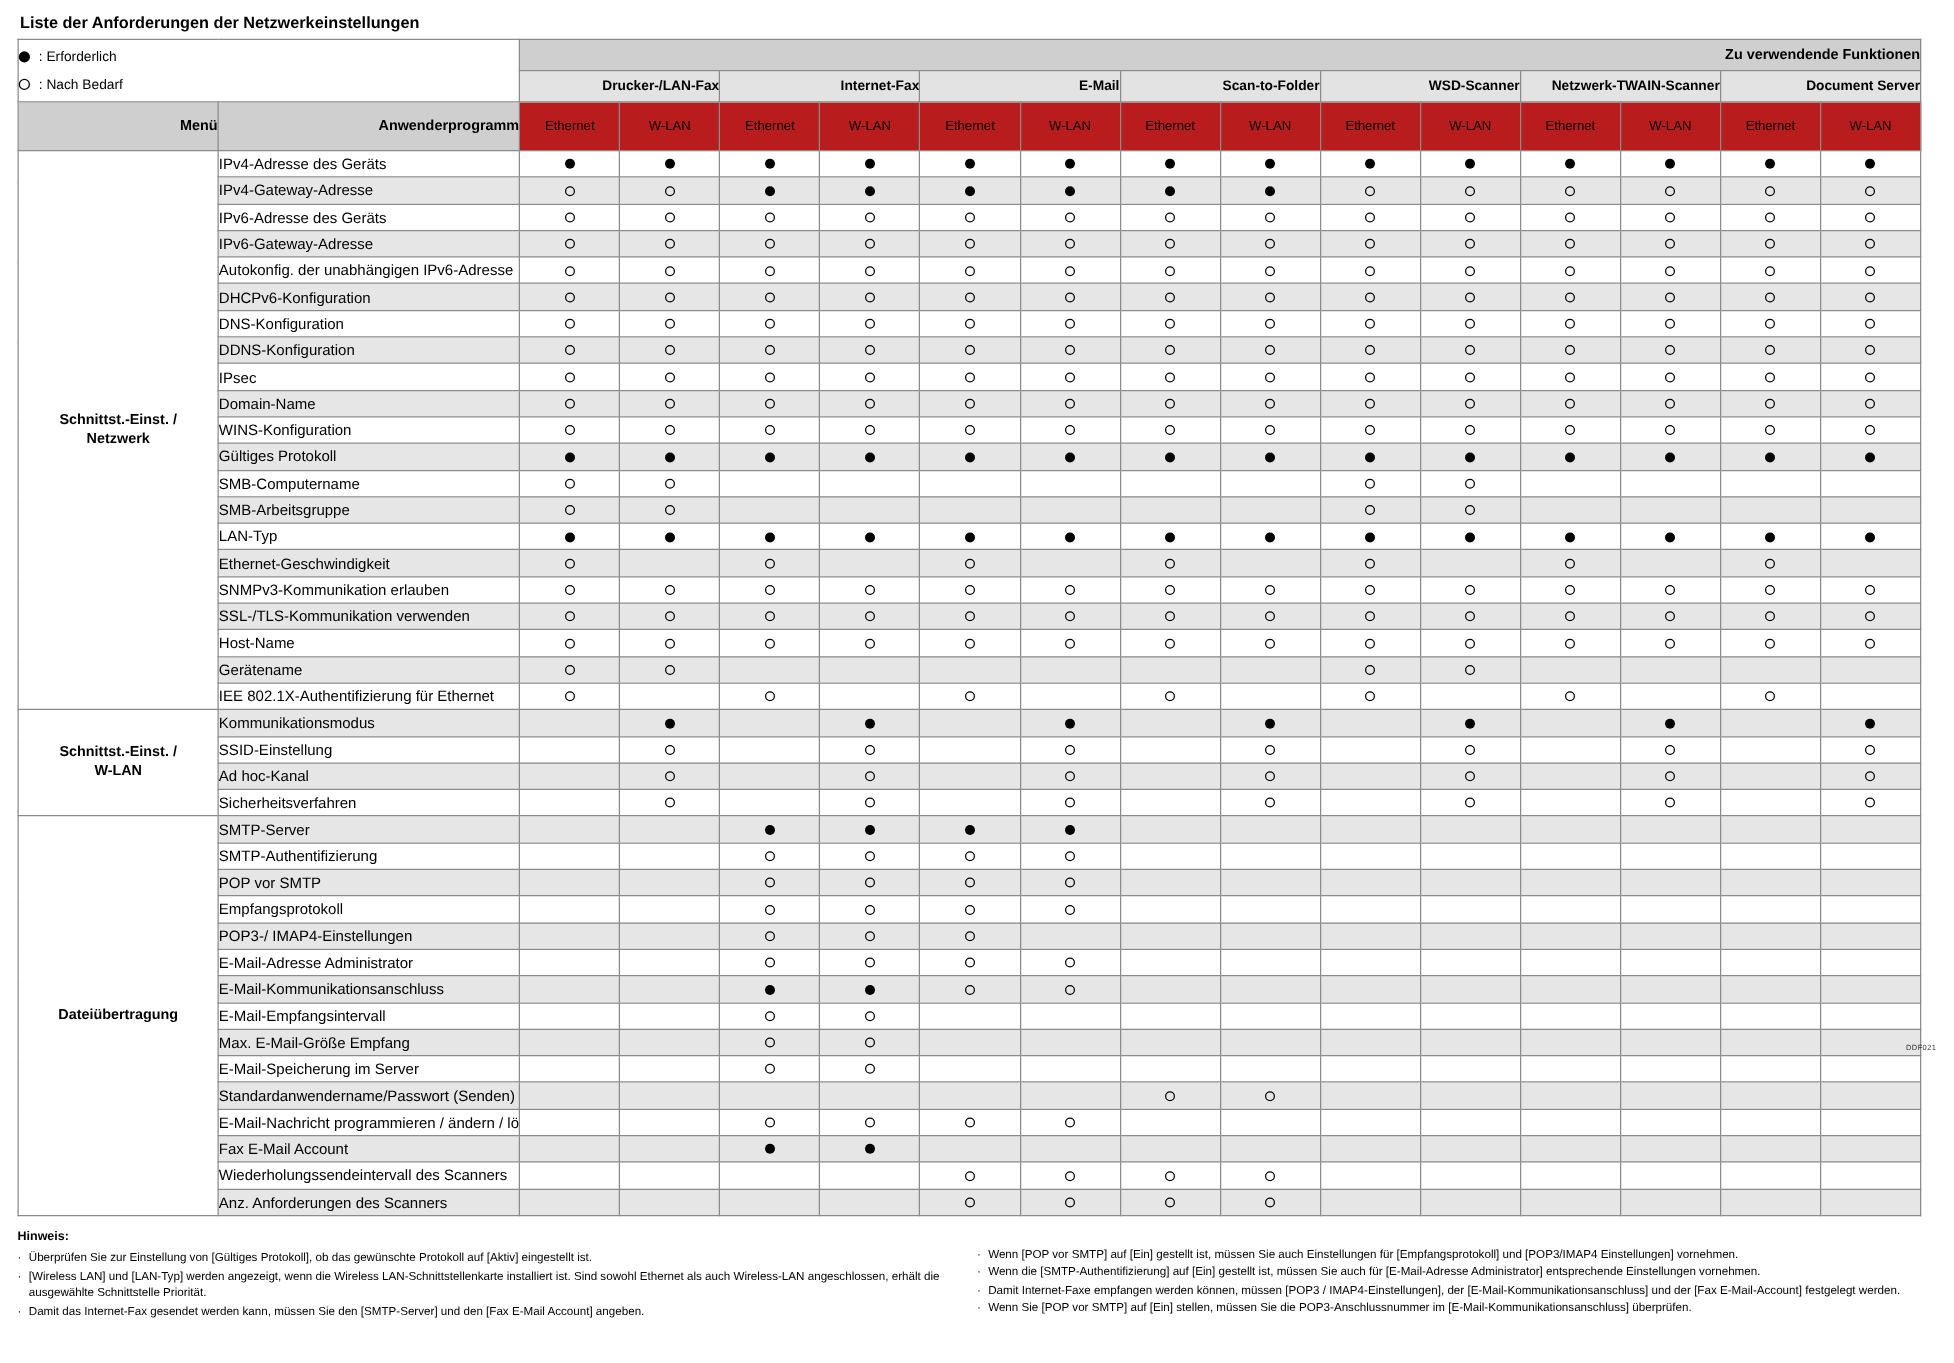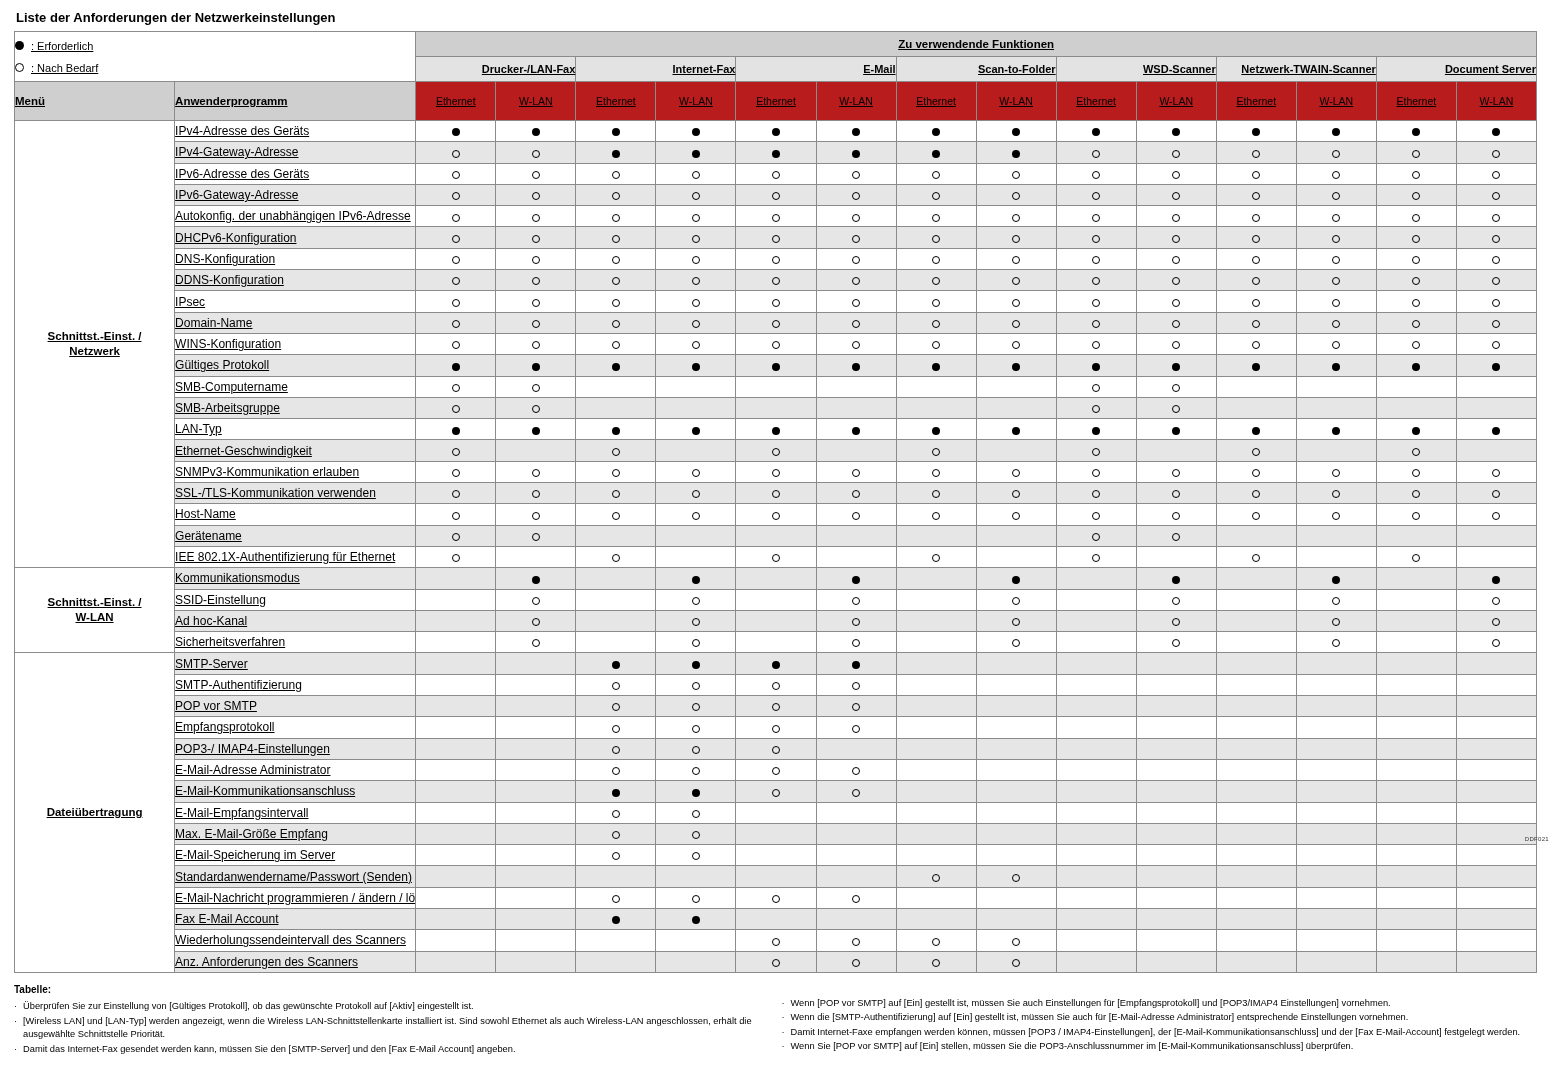--- a/index.html
+++ b/index.html
@@ -7,32 +7,32 @@
     width:1563px;height:1090px;
     background:#ffffff;
     font-family:"Liberation Sans", sans-serif;
     color:#000;
     -webkit-font-smoothing:antialiased;
   }
   .page{position:relative;width:1563px;height:846px;box-sizing:border-box;padding:8px 14px 0 14px;}
   .doc-title{font-size:13px;font-weight:bold;margin:2px 0 6px 2px;}
   .doc-sub{font-size:10.5px;margin:0 0 8px 2px;}
 
-  table.main{border-collapse:collapse;table-layout:fixed;width:1523px;font-size:10.5px;text-decoration:underline;}
+  table.main{border-collapse:collapse;table-layout:fixed;width:1523px;font-size:10.5px;}
   table.main td, table.main th{border:1px solid #8b8b8b;padding:0;vertical-align:middle;}
 
   .legend-cell{border:1px solid #8b8b8b;padding:6px 10px 6px 14px;text-align:left;vertical-align:middle;background:#fff;}
   .legend-line{display:flex;align-items:center;height:22px;font-size:11px;}
   .dot-fill{display:inline-block;width:9px;height:9px;border-radius:50%;background:#000;margin-right:7px;}
   .dot-open{display:inline-block;width:9px;height:9px;border-radius:50%;border:1.3px solid #000;background:#fff;margin-right:7px;box-sizing:border-box;}
 
-  .hdr-group{background:#cfcfcf;text-align:center;font-weight:bold;font-size:11.5px;height:24px;}
+  .hdr-group{background:#cfcfcf;text-align:right;font-weight:bold;font-size:11.5px;height:24px;}
   .hdr-fn{background:#e3e3e3;text-align:right;font-weight:bold;font-size:11px;height:24px;}
   .hdr-sub{background:#b91c1c;text-align:center;font-size:10.5px;height:26px;}
-  .hdr-menu{background:#cfcfcf;text-align:left;font-weight:bold;font-size:11.5px;}
+  .hdr-menu{background:#cfcfcf;text-align:right;font-weight:bold;font-size:11.5px;}
 
   .sect-label{background:#fff;text-align:center;font-weight:bold;font-size:11.5px;line-height:1.35;}
   .row-name{padding:0 0 0 12px;height:20.3px;font-size:12px;white-space:nowrap;overflow:hidden;}
   .cell{text-align:center;height:20.3px;}
   .shade{background:#e6e6e6;}
   .white{background:#ffffff;}
   .mark{display:inline-block;width:8px;height:8px;border-radius:50%;vertical-align:middle;}
   .mark.req{background:#000;}
   .mark.opt{border:1.3px solid #000;background:transparent;box-sizing:border-box;}
 
@@ -792,21 +792,21 @@
           <td class="cell shade"></td>
           <td class="cell shade"></td>
           <td class="cell shade"></td>
           <td class="cell shade"></td>
         </tr>
       </tbody>
   </table>
 
   <div class="notes">
     <div class="notes-col">
-      <div class="notes-title">Tabelle:</div>
+      <div class="notes-title">Hinweis:</div>
       <div id="notes-left-list">
           <div class="note-item">
             <span class="note-bullet">·</span>
             <span class="note-text">Überprüfen Sie zur Einstellung von [Gültiges Protokoll], ob das gewünschte Protokoll auf [Aktiv] eingestellt ist.</span>
           </div>
           <div class="note-item">
             <span class="note-bullet">·</span>
             <span class="note-text">[Wireless LAN] und [LAN-Typ] werden angezeigt, wenn die Wireless LAN-Schnittstellenkarte installiert ist. Sind sowohl Ethernet als auch Wireless-LAN angeschlossen, erhält die ausgewählte Schnittstelle Priorität.</span>
           </div>
           <div class="note-item">

